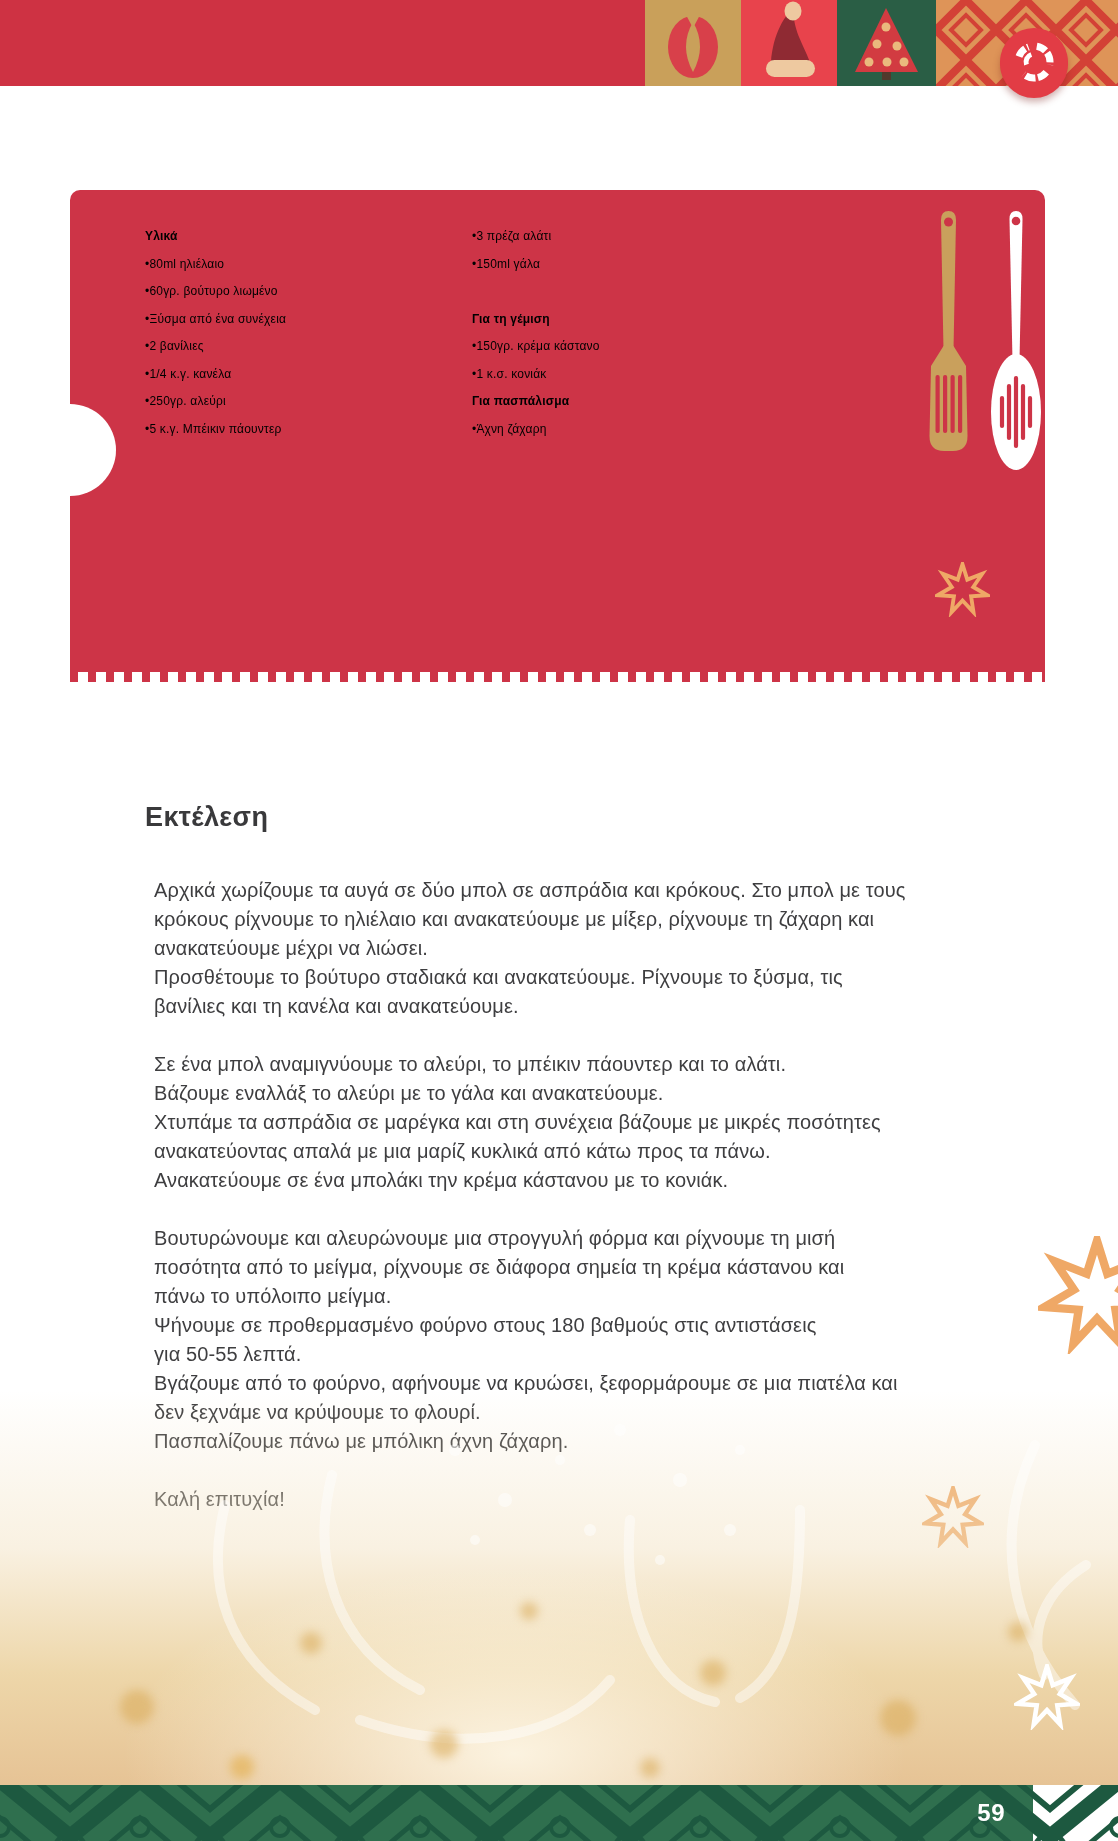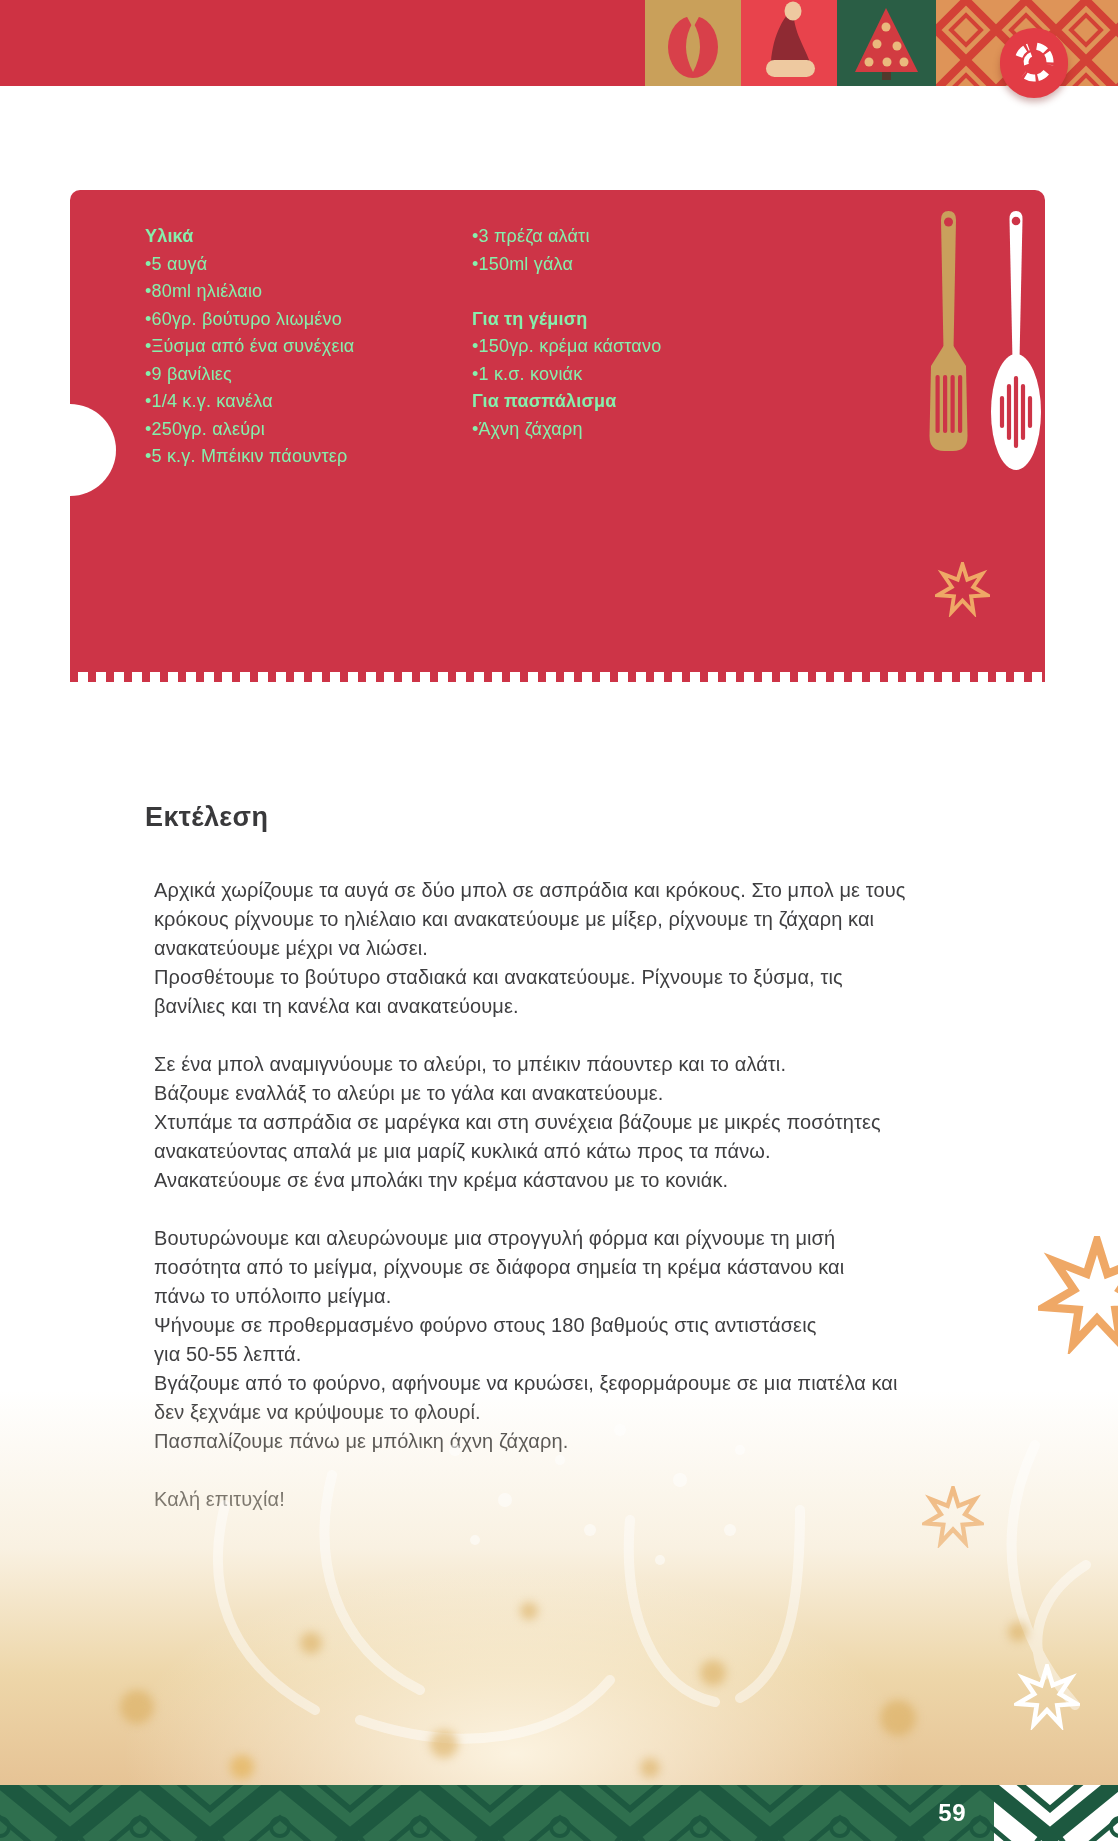--- a/index.html
+++ b/index.html
@@ -17,21 +17,21 @@
   .logo-badge{position:absolute;left:1000px;top:30px;width:68px;height:68px;border-radius:50%;
               background:#e23c45;box-shadow:0 4px 7px rgba(120,30,25,.35);
               display:flex;align-items:center;justify-content:center;}
 
   
   .card{position:absolute;left:70px;top:190px;width:975px;height:482px;background:#cd3447;
         border-radius:10px 10px 0 0;}
   .card-teeth{position:absolute;left:0;top:482px;width:975px;height:10px;
         background:repeating-linear-gradient(90deg,#cd3447 0 8px,rgba(0,0,0,0) 8px 18px);}
   .card-notch{position:absolute;left:-46px;top:214px;width:92px;height:92px;border-radius:50%;background:#ffffff;}
-  .ing-col{position:absolute;top:33px;color:#86efac;font-size:18px;line-height:27.5px;letter-spacing:.2px;}
+  .ing-col{position:absolute;top:33px;color:#000000;font-size:12px;line-height:27.5px;letter-spacing:.2px;}
   .ing-col-left{left:75px;width:320px;}
   .ing-col-right{left:402px;width:320px;}
   .ing-heading{font-weight:bold;}
   .ing-spacer{height:27.5px;}
   .utensil{position:absolute;}
   .spatula{left:852px;top:18px;}
   .spoon{left:920px;top:18px;}
   .star{position:absolute;}
   .star svg{display:block;}
   .star-a{left:865px;top:372px;}           
@@ -58,21 +58,21 @@
   .bk2{left:300px;top:1632px;width:22px;height:22px;}
   .bk3{left:520px;top:1602px;width:18px;height:18px;}
   .bk4{left:700px;top:1660px;width:26px;height:26px;}
   .bk5{left:880px;top:1700px;width:36px;height:36px;}
   .bk6{left:1008px;top:1622px;width:20px;height:20px;}
   .bk7{left:430px;top:1730px;width:28px;height:28px;}
   .bk8{left:640px;top:1758px;width:20px;height:20px;}
   .bk9{left:230px;top:1755px;width:24px;height:24px;background:rgba(228,180,90,.7);}
 
   
-  .green-band{position:absolute;left:0;top:1785px;width:994px;height:56px;background:#2f6f4e;}
+  .green-band{position:absolute;left:0;top:1785px;width:994px;height:56px;background:#2f6f4e;padding-left:39px;}
   .green-band svg{position:absolute;left:0;top:0;}
   .page-number{position:absolute;right:28px;top:50%;transform:translateY(-50%);
                color:#ffffff;font-size:24px;font-weight:bold;letter-spacing:.5px;}
 </style>
 </head>
 <body>
 
 <div class="page">
 
   <div class="top-bar">
@@ -141,25 +141,24 @@
       </span>
     </div>
   </div>
 
   <div class="card">
     <div class="card-notch"></div>
     <div class="card-teeth"></div>
 
     <div class="ing-col ing-col-left">
       <div class="ing-heading">Υλικά</div>
-      <div>•5 αυγά</div>
       <div>•80ml ηλιέλαιο</div>
       <div>•60γρ. βούτυρο λιωμένο</div>
       <div>•Ξύσμα από ένα συνέχεια</div>
-      <div>•9 βανίλιες</div>
+      <div>•2 βανίλιες</div>
       <div>•1/4 κ.γ. κανέλα</div>
       <div>•250γρ. αλεύρι</div>
       <div>•5 κ.γ. Μπέικιν πάουντερ</div>
     </div>
 
     <div class="ing-col ing-col-right">
       <div>•3 πρέζα αλάτι</div>
       <div>•150ml γάλα</div>
       <div class="ing-spacer"></div>
       <div class="ing-heading">Για τη γέμιση</div>

